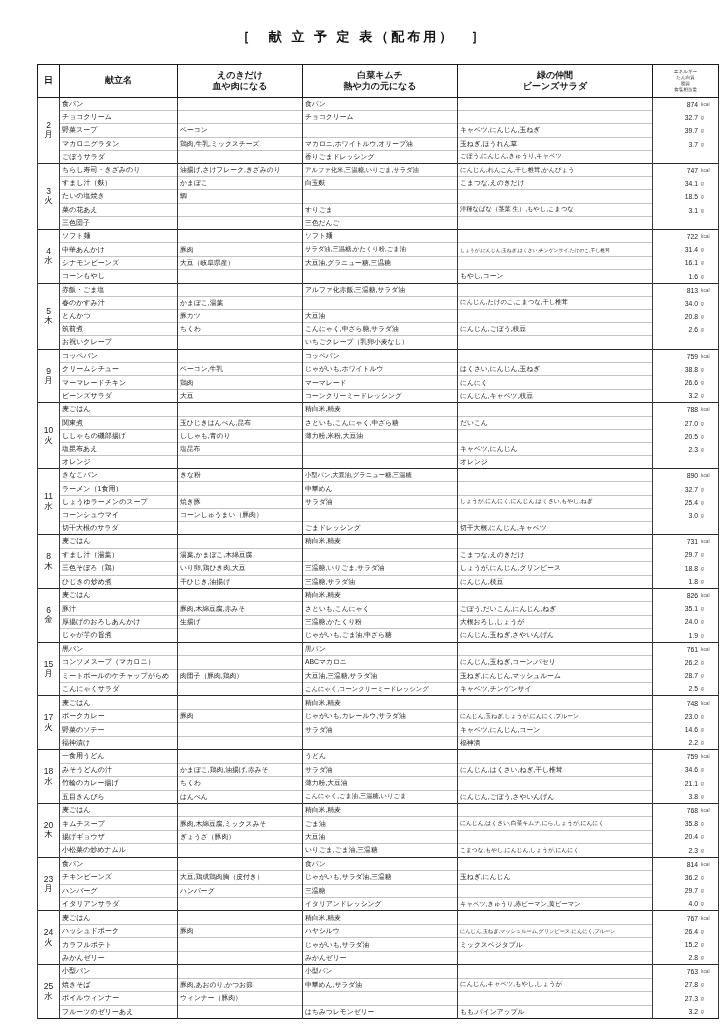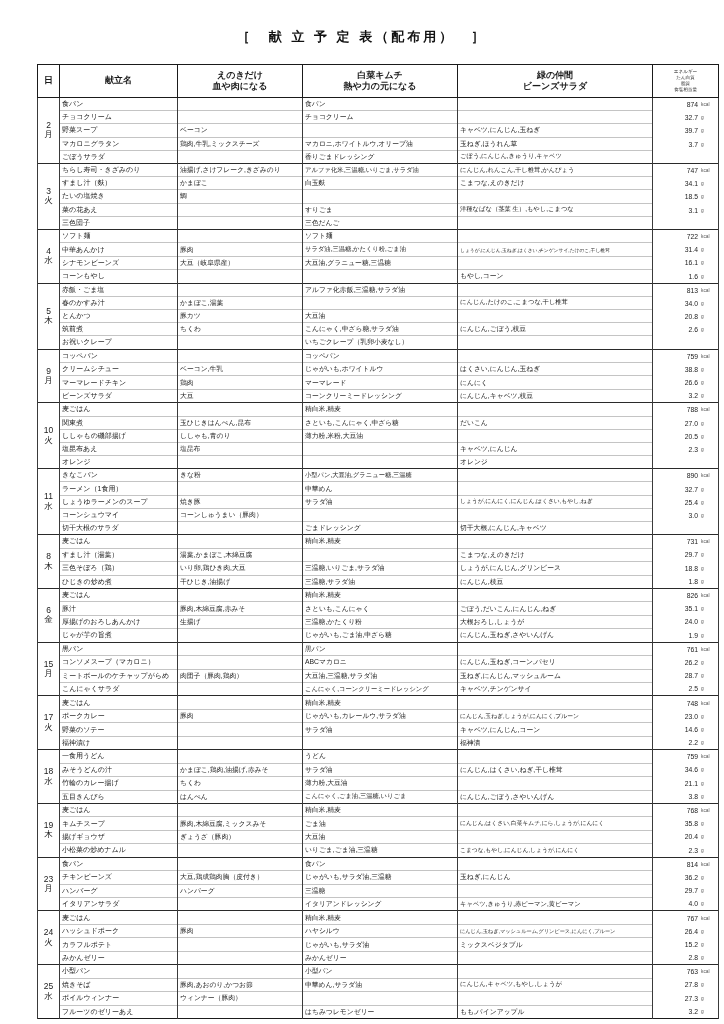--- a/index.html
+++ b/index.html
@@ -677,21 +677,21 @@
           <td class="grp-cell" style="font-size: 6.8px;"></td>
         </tr>
         <tr>
           <td class="name-cell" style="font-size: 7px;">五目きんぴら</td>
           <td class="grp-cell" style="font-size: 6.8px;">はんぺん</td>
           <td class="grp-cell" style="font-size: 6.3px;">こんにゃく,ごま油,三温糖,いりごま</td>
           <td class="grp-cell" style="font-size: 6.8px;">にんじん,ごぼう,さやいんげん</td>
         </tr>
         <tr class="day-start">
           <td class="day-cell" rowspan="4">
-            <div>19</div>
+            <div>20</div>
             <div>木</div>
           </td>
           <td class="name-cell" style="font-size: 7px;">麦ごはん</td>
           <td class="grp-cell" style="font-size: 6.8px;"></td>
           <td class="grp-cell" style="font-size: 6.8px;">精白米,精麦</td>
           <td class="grp-cell" style="font-size: 6.8px;"></td>
           <td class="nutri-cell" rowspan="4">
             <div class="nutri-line">
               <span class="nutri-val">768</span>
               <span class="nutri-unit">kcal</span>

